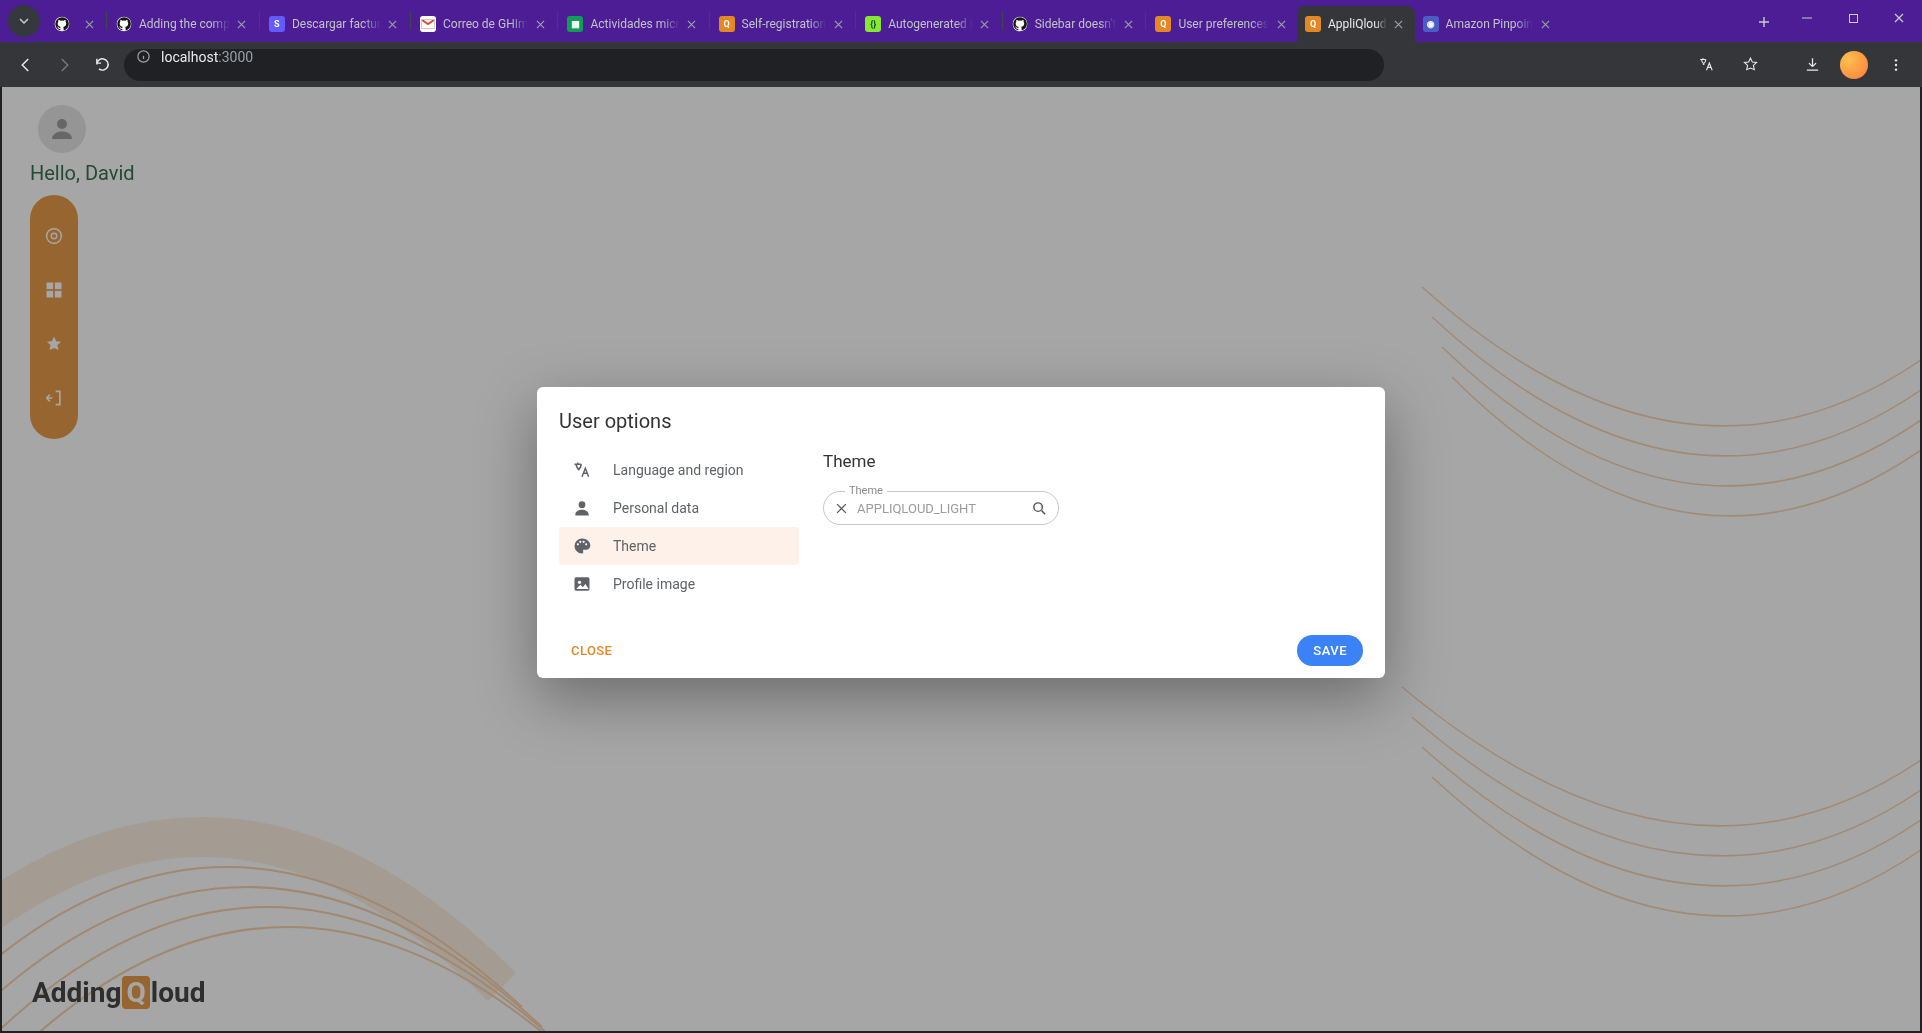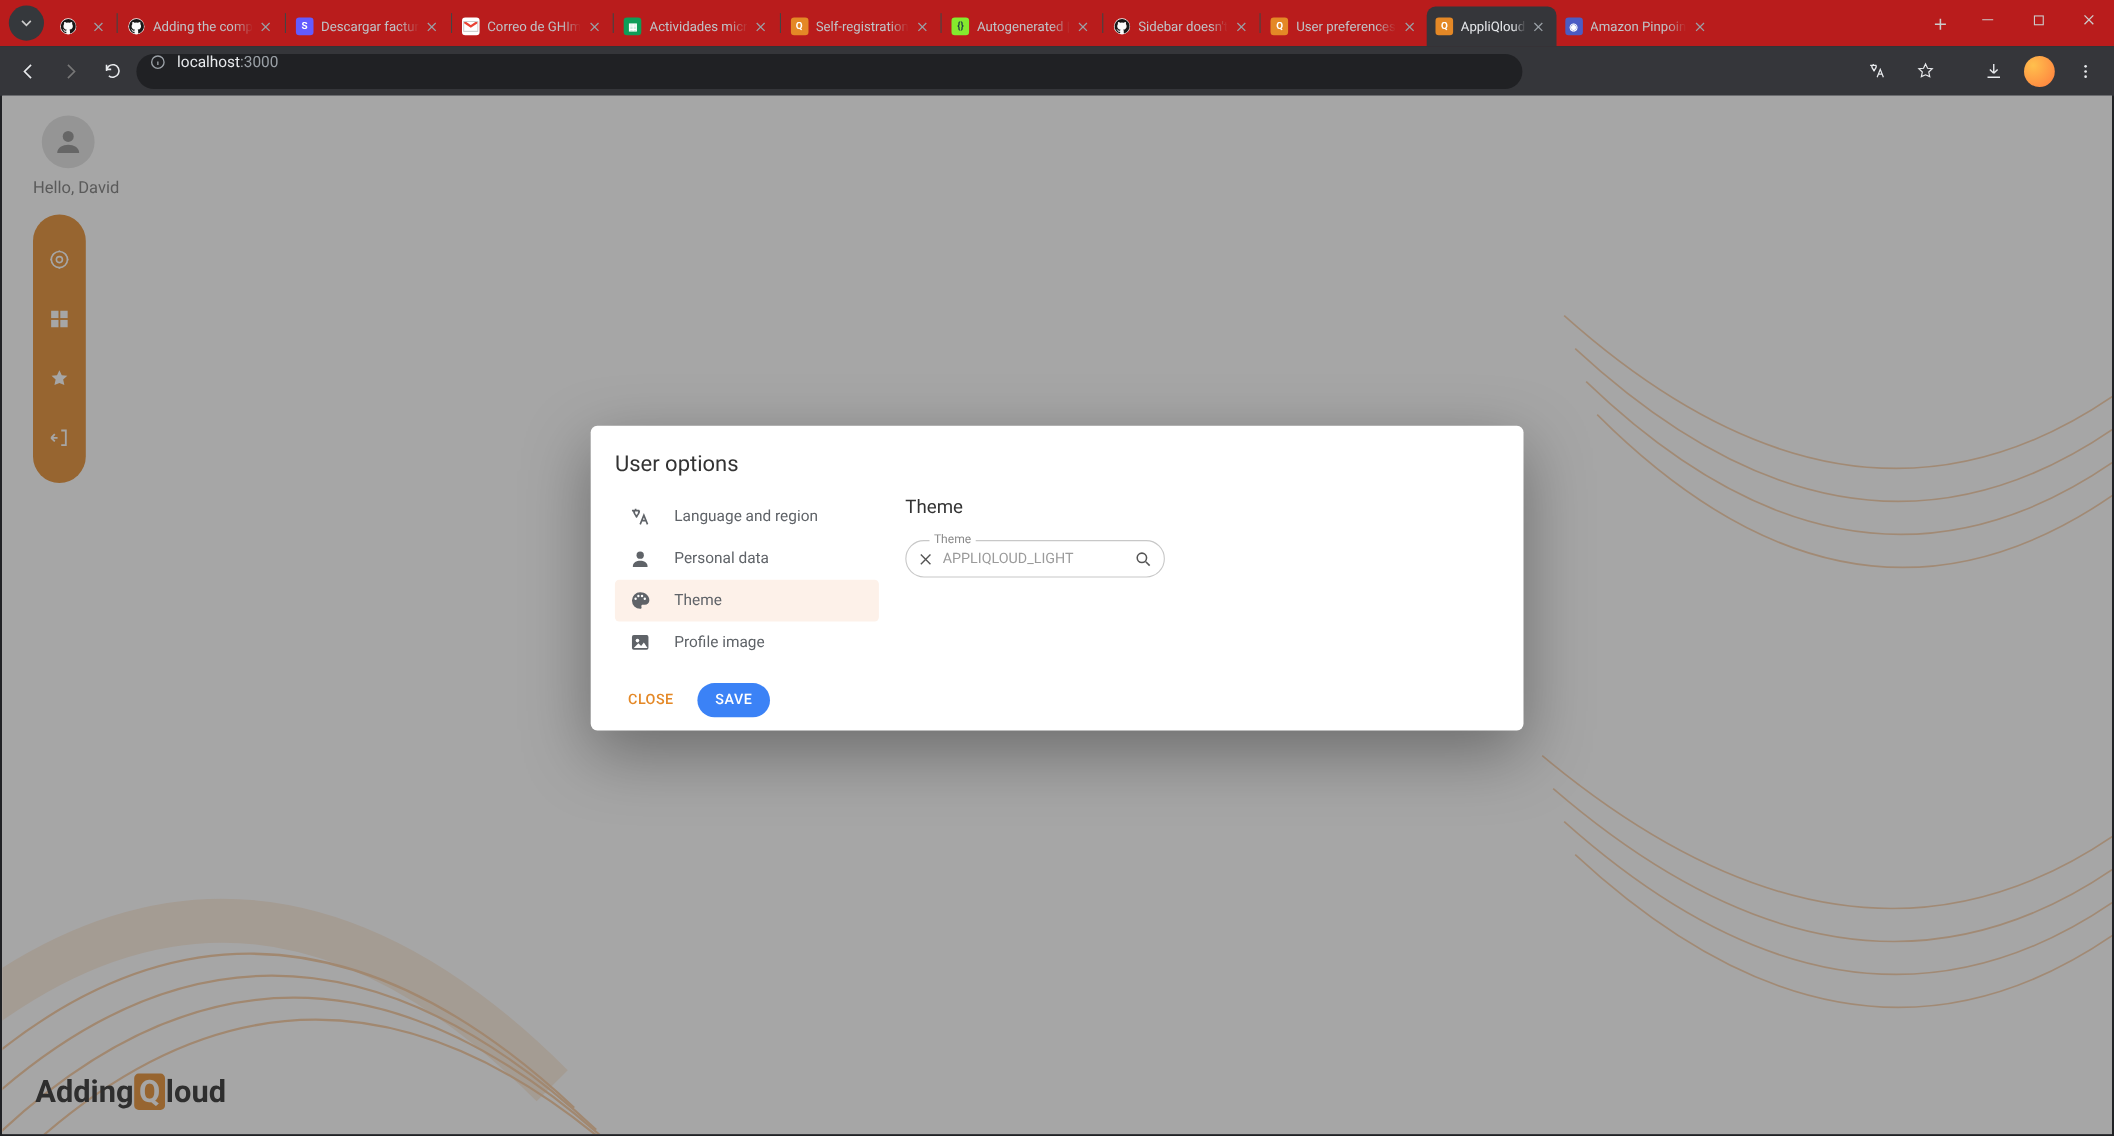--- a/index.html
+++ b/index.html
@@ -1,20 +1,20 @@
 <!DOCTYPE html>
 <html><head>
 <meta charset="utf-8">
 <style>
 * { margin:0; padding:0; box-sizing:border-box; font-family:-apple-system,BlinkMacSystemFont,"Segoe UI",Roboto,sans-serif; }
 body { width:1922px; height:1033px; background:#202124; overflow:hidden; position:relative; }
 
 
 .chrome { width:100%; height:87px; background:#202c31; position:relative; }
-.titlebar { height:42px; display:flex; align-items:stretch; background:#b91c1c; padding-left:8px; }
+.titlebar { height:42px; display:flex; align-items:stretch; background:#4c1d95; padding-left:8px; }
 .tab-dropdown { width:32px; height:32px; margin-top:5px; border-radius:50%; background:#35383c; display:flex; align-items:center; justify-content:center; color:#ccc; font-size:10px; }
 .tabs { display:flex; align-items:flex-end; flex:1; padding-left:6px; }
 .tab { height:36px; display:flex; align-items:center; padding:0 8px; color:#bfc4c8; font-size:12px; max-width:162px; border-radius:8px 8px 0 0; margin-top:6px; position:relative; min-width:0; }
 .tab.active { background:#35363a; color:#e8eaed; }
 .tab .favicon { width:16px; height:16px; flex-shrink:0; margin-right:7px; border-radius:3px; display:flex; align-items:center; justify-content:center; font-size:10px; }
 .tab .title { flex:1; overflow:hidden; white-space:nowrap; text-overflow:clip; mask-image:linear-gradient(to right,#000 80%,transparent); -webkit-mask-image:linear-gradient(to right,#000 80%,transparent); }
 .tab .close { width:16px; height:16px; flex-shrink:0; color:#9aa0a6; display:flex; align-items:center; justify-content:center; margin-left:4px; }
 .tab-sep { width:1px; height:18px; background:#444; align-self:center; margin:0 1px; }
 .newtab { width:28px; height:28px; margin:8px 6px 0 6px; display:flex; align-items:center; justify-content:center; color:#ccc; }
 .win-controls { display:flex; }
@@ -29,21 +29,21 @@
 .omnibox .url .rest { color:#9aa0a6; }
 .tool-right { margin-left:auto; display:flex; align-items:center; gap:12px; }
 .avatar-btn { width:28px; height:28px; border-radius:50%; background:radial-gradient(circle at 30% 30%,#ffc04d,#ff7b3d); }
 
 
 .page { position:absolute; top:87px; left:2px; right:2px; bottom:2px; background:#fff; overflow:hidden; }
 .page-bg { position:absolute; inset:0; }
 .page-content { position:relative; width:100%; height:100%; }
 .user-hdr { position:absolute; top:18px; left:28px; text-align:left; }
 .user-avatar { width:48px; height:48px; border-radius:50%; background:#e0e0e0; display:flex; align-items:center; justify-content:center; margin-bottom:8px; margin-left:8px; }
-.hello { color:#737373; font-size:15px; }
+.hello { color:#14532d; font-size:20px; }
 
 .sidebar { position:absolute; top:108px; left:28px; width:48px; height:244px; background:#e48826; border-radius:24px; display:flex; flex-direction:column; align-items:center; justify-content:space-around; padding:14px 0; }
 .sidebar .sb-item { width:24px; height:24px; color:#fff; display:flex; align-items:center; justify-content:center; }
 
 .brand { position:absolute; bottom:22px; left:30px; font-size:28px; font-weight:700; color:#222; display:flex; align-items:center; }
 .brand .q { background:#e48826; color:#fff; padding:0 4px; border-radius:4px; margin:0 1px; }
 
 
 .overlay { position:absolute; inset:0; background:rgba(60,60,60,0.46); display:flex; align-items:flex-start; justify-content:center; }
 .dialog { margin-top:300px; width:848px; background:#fff; border-radius:6px; box-shadow:0 20px 60px rgba(0,0,0,0.35); padding:22px 22px 12px 22px; position:relative; }
@@ -54,21 +54,21 @@
 .opt-item.active { background:#fdf1e9; }
 .opt-item .oi-icon { width:22px; color:#5f6368; display:flex; align-items:center; justify-content:center; }
 .panel { flex:1; padding-left:24px; }
 .panel h3 { font-size:17px; font-weight:400; color:#333; margin-bottom:20px; }
 .theme-field { position:relative; width:236px; }
 .theme-field .legend { position:absolute; top:-7px; left:22px; background:#fff; padding:0 4px; font-size:11px; color:#8a8a8a; }
 .theme-input { width:100%; height:34px; border:1px solid #c8c8c8; border-radius:17px; display:flex; align-items:center; padding:0 10px; gap:8px; }
 .theme-input input { flex:1; border:none; outline:none; font-size:13px; color:#9b9b9b; background:transparent; }
 .theme-input .ti-icon { color:#606060; display:flex; }
 
-.dialog-actions { display:flex; justify-content:flex-start; gap:10px; }
+.dialog-actions { display:flex; justify-content:space-between; gap:10px; margin-top:14px; }
 .btn-text { background:transparent; border:none; color:#e48826; font-size:13px; font-weight:500; padding:8px 12px; letter-spacing:0.4px; }
 .btn-fill { background:#3b82f6; border:none; color:#fff; font-size:13px; font-weight:500; padding:5px 16px; border-radius:16px; letter-spacing:0.5px; }
 
 svg { display:block; }
 </style>
 </head>
 <body>
 
 <div class="chrome">
   <div class="titlebar">

